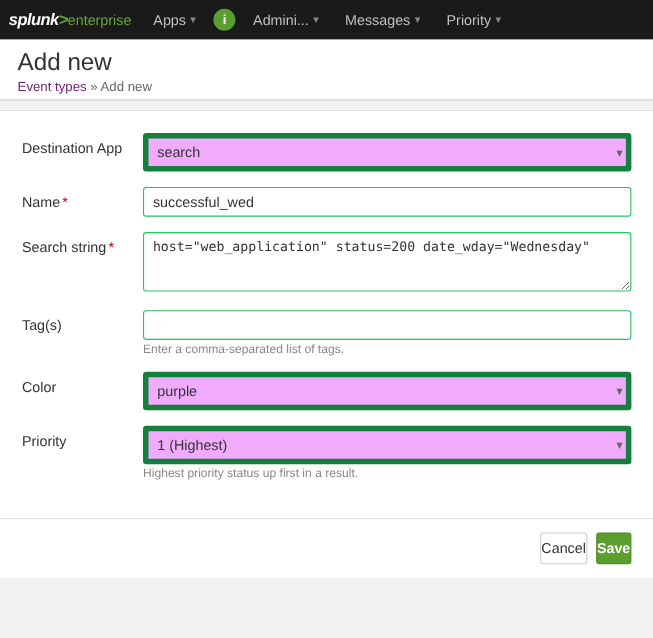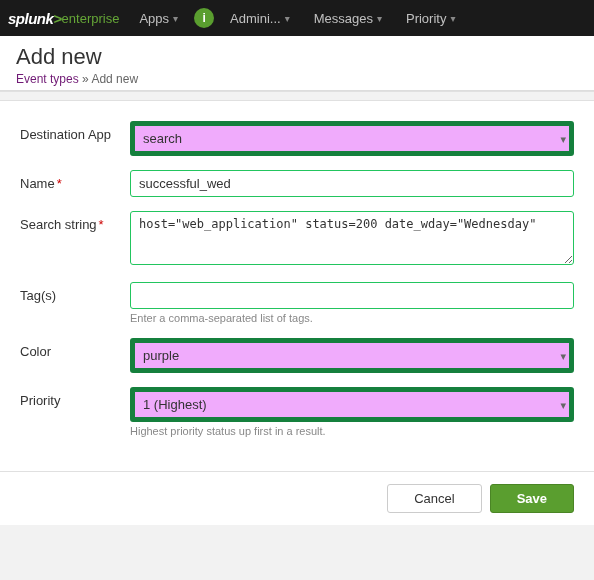--- a/index.html
+++ b/index.html
@@ -174,21 +174,21 @@
     
     .form-actions {
       display: flex;
       justify-content: flex-end;
       gap: 8px;
       padding: 12px 20px;
       border-top: 1px solid #e0e0e0;
       background: #fff;
     }
     .btn {
-      padding: 6px 26px;
+      padding: 6px 0;
       border-radius: 3px;
       font-size: 13px;
       cursor: pointer;
       border: 1px solid;
     }
     .btn-cancel {
       background: #fff;
       border-color: #ccc;
       color: #333;
     }

